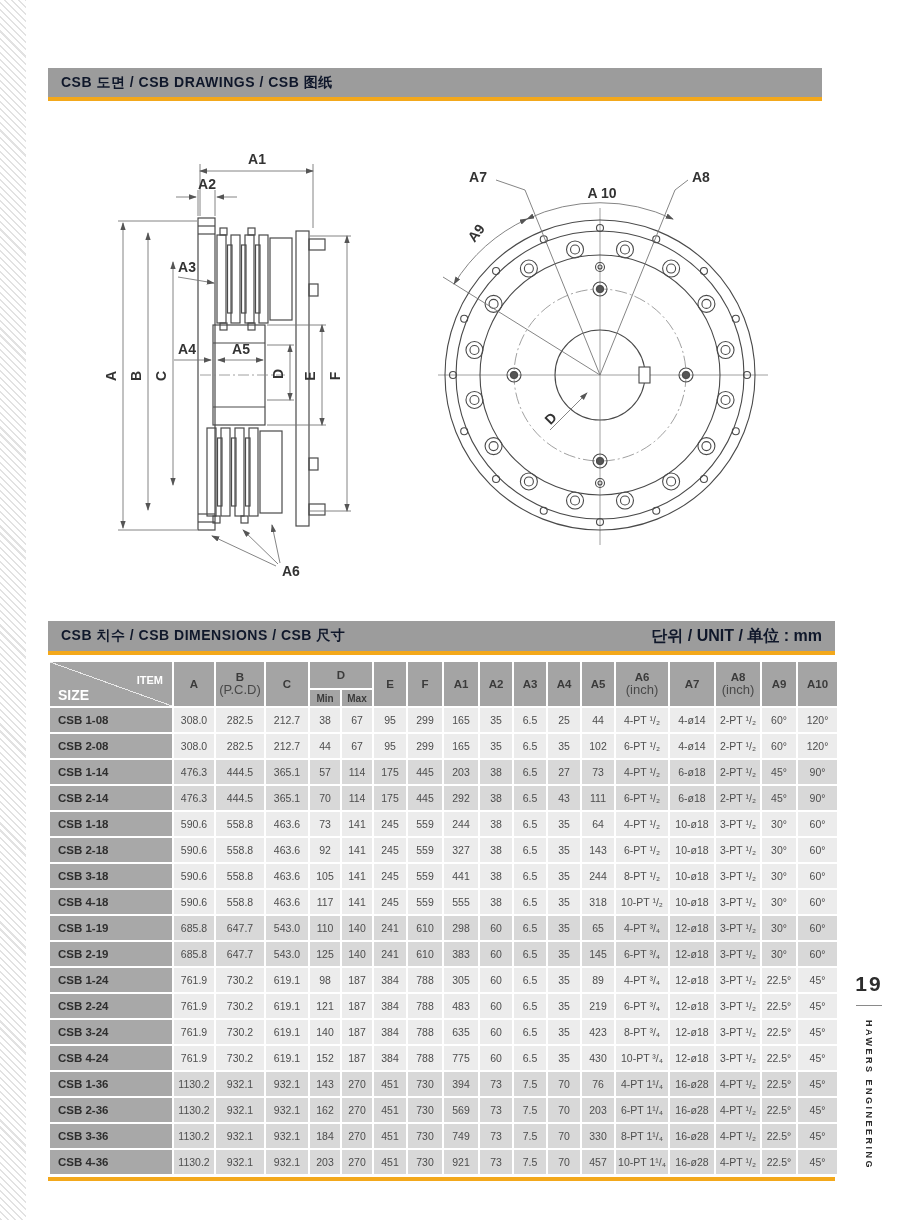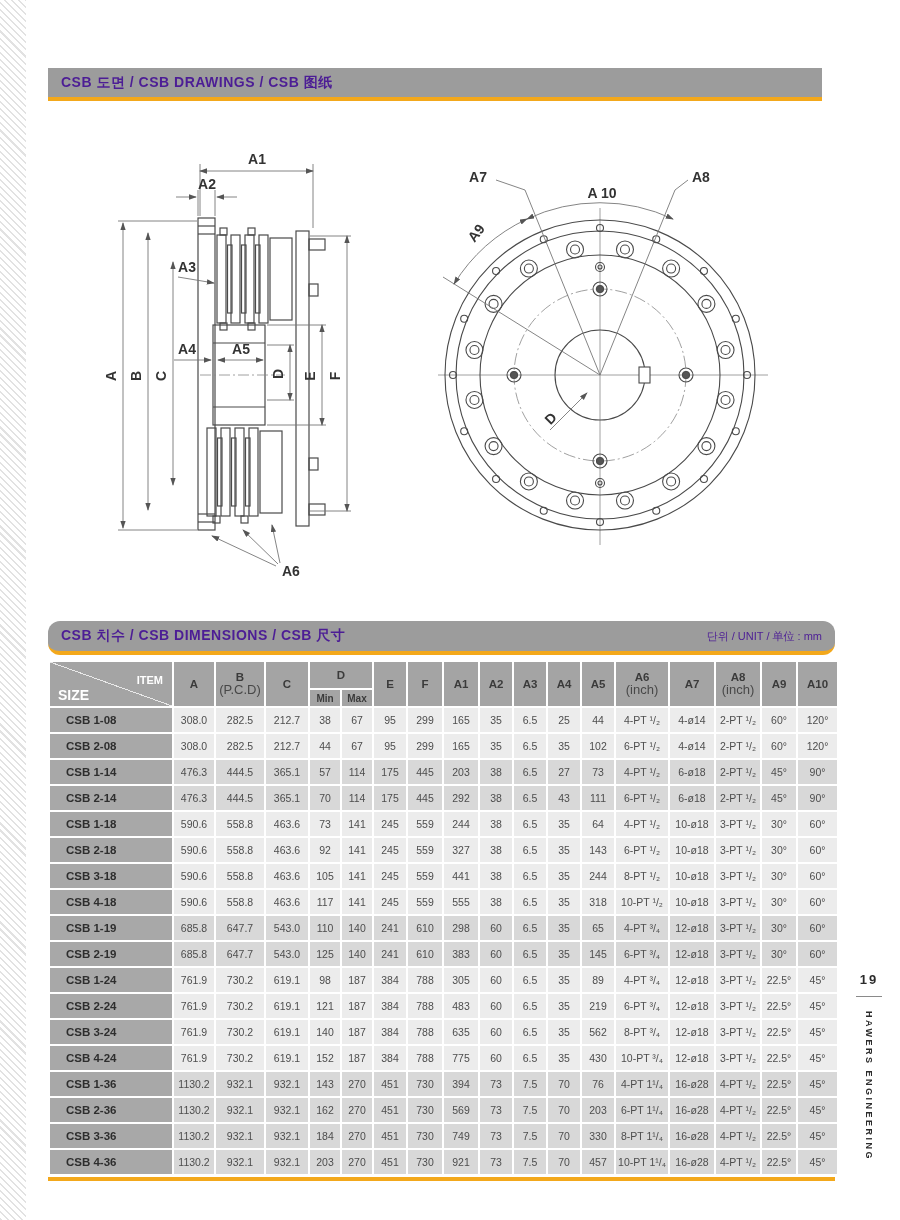--- a/index.html
+++ b/index.html
@@ -7,50 +7,50 @@
     --rowlight:#ececec; --rowdark:#d8d8d8;
   }
   *{margin:0;padding:0;box-sizing:border-box;}
   body{background:#fff;font-family:"Liberation Sans","DejaVu Sans",sans-serif;}
   #page{position:relative;width:900px;height:1220px;background:#fff;overflow:hidden;}
 
   .edge-stripes{position:absolute;left:0;top:0;width:26px;height:1220px;
     background:repeating-linear-gradient(45deg,#e2e2e2 0px,#e2e2e2 1.5px,#ffffff 1.5px,#ffffff 5px);}
 
   .section-bar{position:absolute;background:var(--bar);border-bottom:4px solid var(--accent);
-    color:#4c1d95;font-weight:bold;display:flex;align-items:center;justify-content:space-between;
+    color:#0f172a;font-weight:bold;display:flex;align-items:center;justify-content:space-between;
     padding:0 13px;letter-spacing:.5px;}
   #bar-drawings{left:48px;top:68px;width:774px;height:33px;font-size:14px;}
-  #bar-dimensions{left:48px;top:621px;width:787px;height:34px;font-size:14px;border-radius:12px;}
-  #bar-dimensions .unit{font-size:11px;font-weight:normal;letter-spacing:0;}
+  #bar-dimensions{left:48px;top:621px;width:787px;height:34px;font-size:14px;}
+  #bar-dimensions .unit{font-size:16px;font-weight:bold;letter-spacing:0;}
 
   #side-svg{position:absolute;left:60px;top:138px;}
   #front-svg{position:absolute;left:430px;top:150px;}
   svg text{font-family:"Liberation Sans","DejaVu Sans",sans-serif;font-size:14px;font-weight:600;fill:#333;}
 
   #table-wrap{position:absolute;left:48px;top:660px;width:787px;}
   #dim-table{border-collapse:separate;border-spacing:2px;table-layout:fixed;width:787px;}
   #dim-table th,#dim-table td{overflow:hidden;white-space:nowrap;}
   #dim-table thead th{background:var(--head);color:#3b3b3b;font-size:11.5px;font-weight:bold;
     text-align:center;vertical-align:middle;line-height:1.1;height:26px;}
   #dim-table thead th .sub{display:block;font-size:13px;font-weight:normal;color:#484848;}
   #dim-table thead th.subhead{height:16px;font-size:10px;}
   #dim-table th.corner{background:var(--head);position:relative;
     background-image:linear-gradient(to top right,rgba(0,0,0,0) 49.4%,#e9e9e9 49.4%,#e9e9e9 50.6%,rgba(0,0,0,0) 50.6%);}
   .c-item{position:absolute;top:12px;right:9px;color:#fff;font-size:11px;font-weight:bold;}
   .c-size{position:absolute;bottom:3px;left:8px;color:#fff;font-size:14px;font-weight:bold;}
   #dim-table tbody th.rowlabel{background:var(--label);color:#2e2e2e;font-size:11.5px;
-    text-align:left;padding-left:16px;font-weight:bold;height:15px;}
+    text-align:left;padding-left:8px;font-weight:bold;height:15px;}
   #dim-table tbody td{font-size:10.5px;color:#4d4d4d;text-align:center;height:24px;}
   #dim-table tbody tr.light td{background:var(--rowlight);}
   #dim-table tbody tr.dark td{background:var(--rowdark);}
   .bottom-rule{width:787px;height:4px;background:var(--accent);margin-top:1px;}
 
   .right-rail{position:absolute;left:852px;top:972px;width:34px;text-align:center;color:#2c2c2c;}
-  .page-num{font-size:13px;font-weight:bold;letter-spacing:2px;}
+  .page-num{font-size:21px;font-weight:bold;letter-spacing:2px;}
   .rail-rule{width:26px;height:1px;background:#8a8a8a;margin:9px auto 14px auto;}
   .brand-vertical{writing-mode:vertical-rl;margin:0 auto;font-size:9px;letter-spacing:2.5px;
     font-weight:bold;color:#2c2c2c;height:150px;}
 </style>
 </head>
 <body>
 
 <div id="page">
   <div class="edge-stripes"></div>
 
@@ -559,21 +559,21 @@
             <td>730.2</td>
             <td>619.1</td>
             <td>140</td>
             <td>187</td>
             <td>384</td>
             <td>788</td>
             <td>635</td>
             <td>60</td>
             <td>6.5</td>
             <td>35</td>
-            <td>562</td>
+            <td>423</td>
             <td>8-PT ³/₄</td>
             <td>12-ø18</td>
             <td>3-PT ¹/₂</td>
             <td>22.5°</td>
             <td>45°</td>
           </tr>
           <tr class="light">
             <th class="rowlabel">CSB 4-24</th>
             <td>761.9</td>
             <td>730.2</td>

